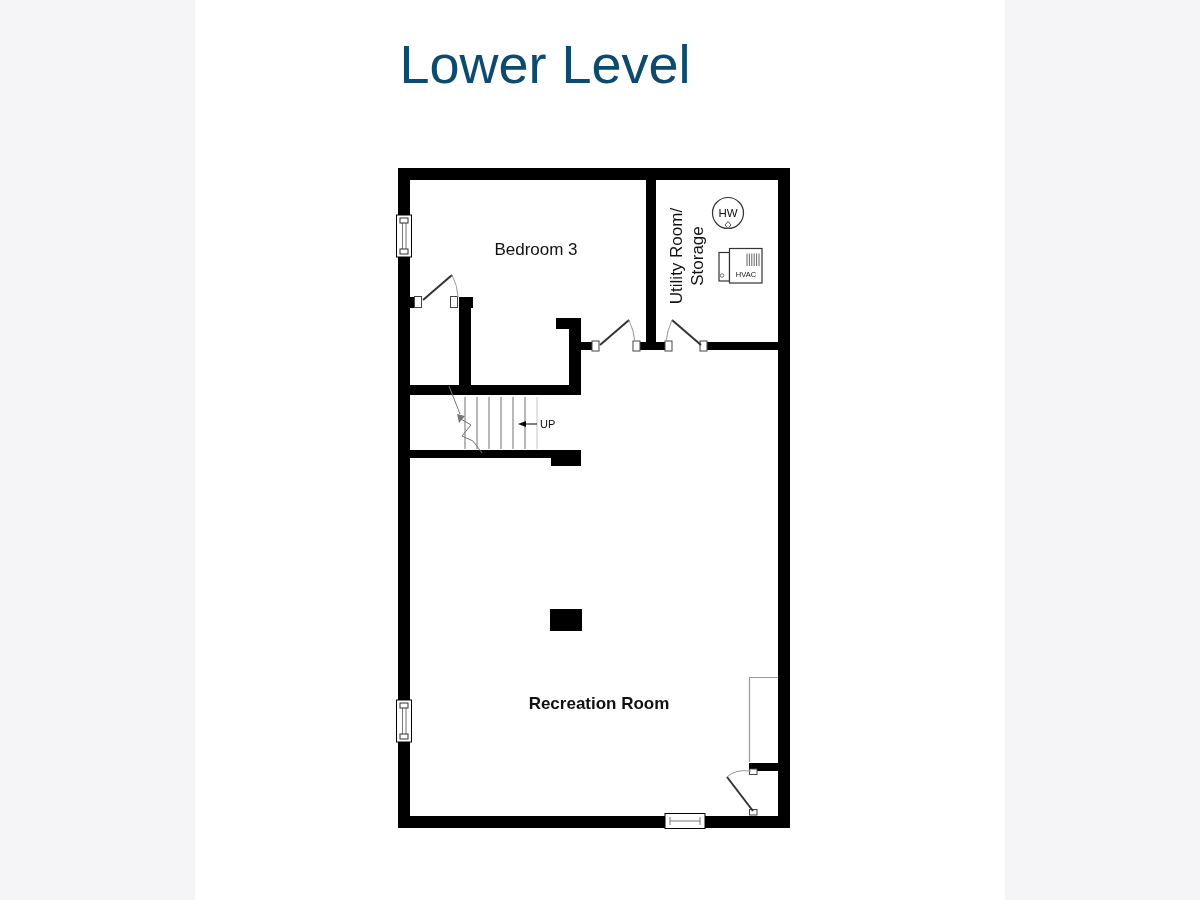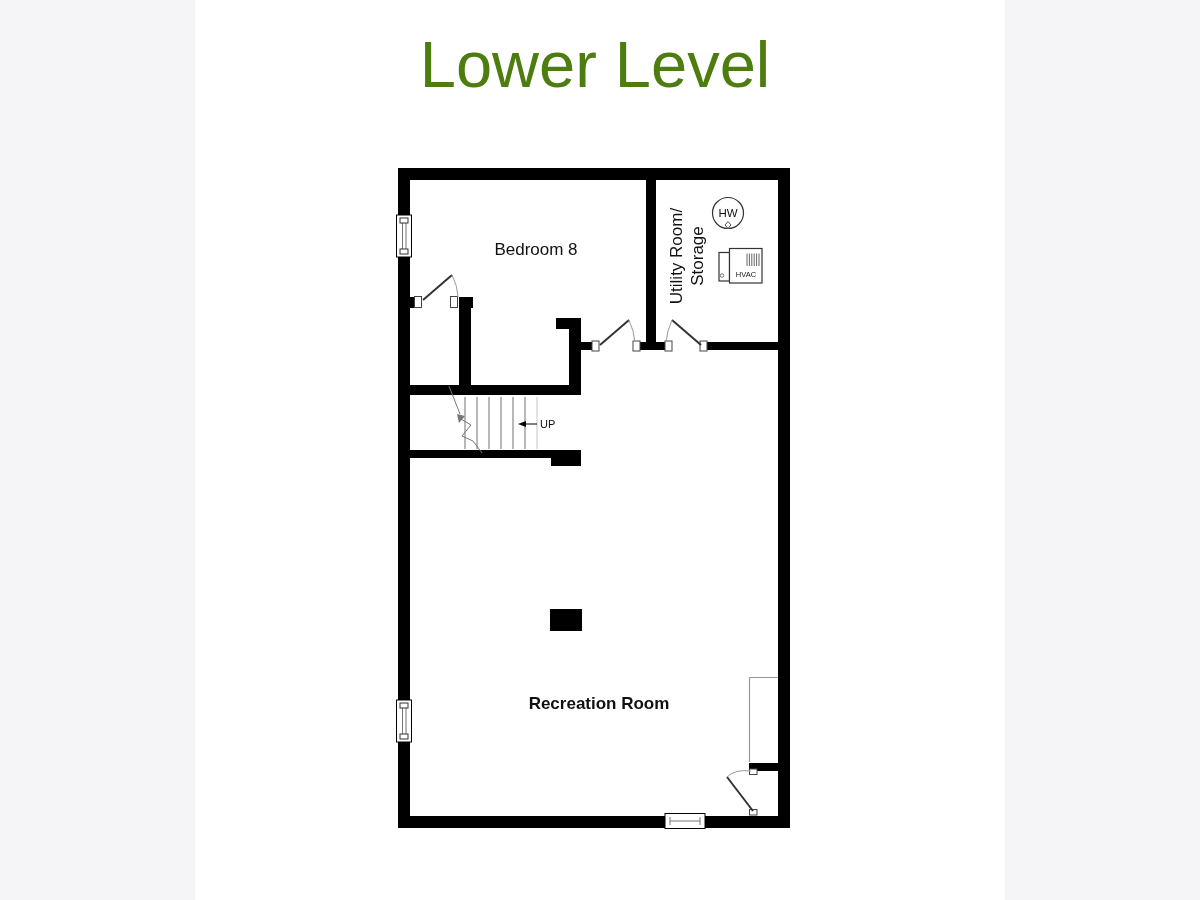--- a/index.html
+++ b/index.html
@@ -5,22 +5,22 @@
   html,body{margin:0;padding:0;}
   body{
     width:1200px;height:900px;position:relative;overflow:hidden;
     background:#ffffff;font-family:"Liberation Sans", sans-serif;
   }
   .matte{position:absolute;top:0;height:900px;background:#f5f4f6;}
   .matte.left{left:0;width:195px;}
   .matte.right{left:1005px;width:195px;}
   .plan-canvas{position:absolute;left:195px;top:0;width:810px;height:900px;background:#ffffff;}
   .page-title{
-    position:absolute;left:595px;top:64px;transform:translate(-50%,-50%);
-    font-size:65px;color:#4d7c0f;white-space:nowrap;letter-spacing:0px;
+    position:absolute;left:545px;top:64px;transform:translate(-50%,-50%);
+    font-size:54px;color:#0c4a6e;white-space:nowrap;letter-spacing:0px;
   }
   .room-label{
     position:absolute;transform:translate(-50%,-50%);
     font-size:17px;color:#111;white-space:nowrap;text-align:center;
   }
   .room-label.rotated{
     transform:translate(-50%,-50%) rotate(-90deg);
     line-height:21px;
   }
   svg{position:absolute;left:0;top:0;}
@@ -165,20 +165,20 @@
     <line class="hatch" x1="759" y1="253.5" x2="759" y2="266"></line>
     <circle cx="722" cy="275.5" r="1.8" fill="none" stroke="#666" stroke-width="0.9"></circle>
     <text x="746" y="276.5" font-size="7.5" text-anchor="middle">HVAC</text>
   </g>
 
   <path class="thinrect" d="M749.5,762 L749.5,677.5 L778,677.5"></path>
 </svg>
 
 <div class="page-title">Lower Level</div>
 
-<div class="room-label" style="left:536px;top:250px;">Bedroom 8</div>
+<div class="room-label" style="left:536px;top:250px;">Bedroom 3</div>
 
 <div class="room-label rotated" style="left:687px;top:256px;">
   <div>Utility Room/</div>
   <div>Storage</div>
 </div>
 
 <div class="room-label" style="left:599px;top:704px;font-weight:bold;">Recreation Room</div>
 
 </body></html>

